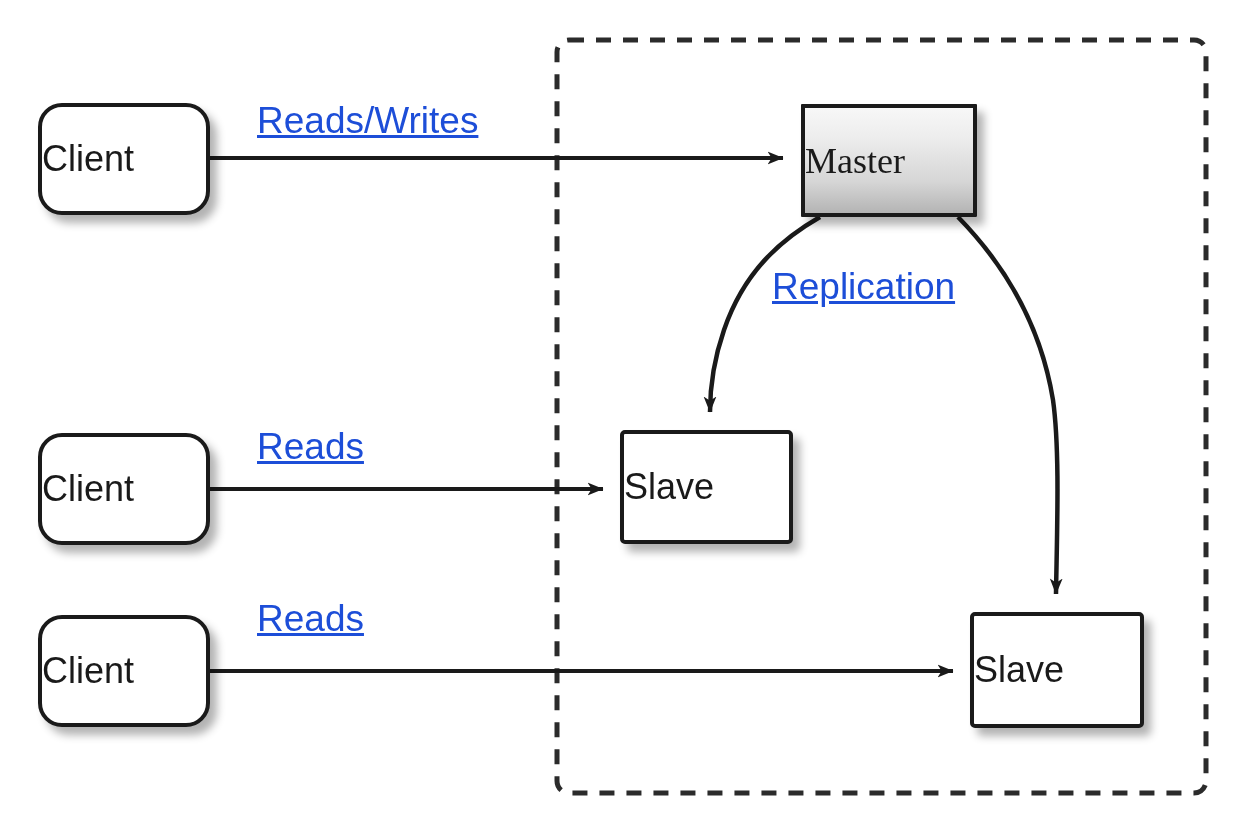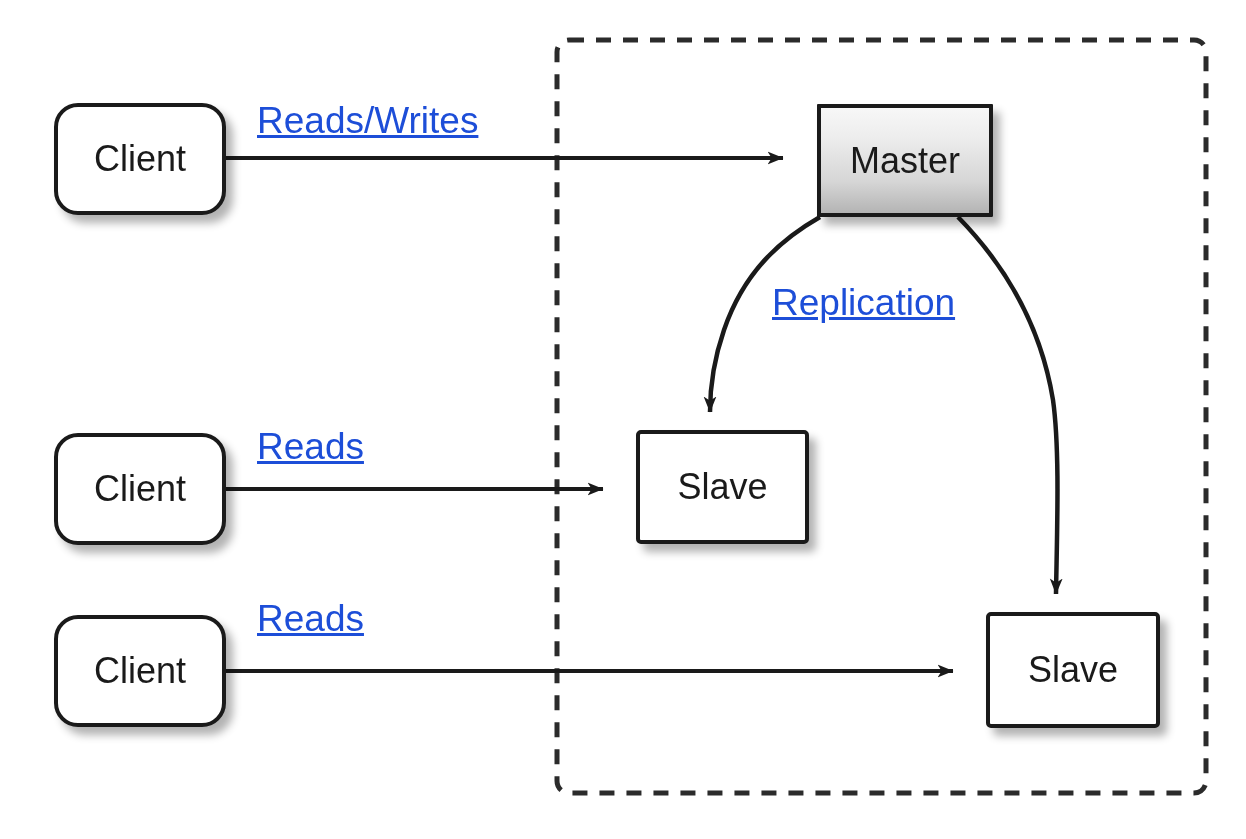--- a/index.html
+++ b/index.html
@@ -20,41 +20,41 @@
     left: 0;
     top: 0;
     width: 1246px;
     height: 839px;
   }
   .node {
     position: absolute;
     box-sizing: border-box;
     display: flex;
     align-items: center;
-    justify-content: center;
+    justify-content: flex-start;
     z-index: 3;
-    margin-left: 16px;
   }
   .client-node {
     background: #ffffff;
     border: 4px solid #1a1a1a;
     border-radius: 24px;
     box-shadow: 7px 8px 9px rgba(0,0,0,0.30);
   }
   .slave-node {
     background: #ffffff;
     border: 4px solid #1a1a1a;
     border-radius: 5px;
     box-shadow: 7px 8px 9px rgba(0,0,0,0.30);
   }
   .master-node {
     background: linear-gradient(to bottom, #f7f7f7 0%, #ededed 28%, #d6d6d6 70%, #b4b4b4 100%);
     border: 4px solid #1a1a1a;
     border-radius: 1px;
     box-shadow: 7px 8px 9px rgba(0,0,0,0.30);
+    font-family: Liberation Serif, serif;
   }
   .node-label {
     font-size: 36px;
     color: #1a1a1a;
     letter-spacing: 0px;
     line-height: 1;
     white-space: nowrap;
   }
   .edge-label {
     position: absolute;
@@ -120,15 +120,15 @@
   <div class="node slave-node" style="left:970px; top:612px; width:174px; height:116px;">
     <span class="node-label">Slave</span>
   </div>
 
   <div class="edge-label" style="left:257px; top:102px;">Reads/Writes</div>
 
   <div class="edge-label" style="left:257px; top:428px;">Reads</div>
 
   <div class="edge-label" style="left:257px; top:600px;">Reads</div>
 
-  <div class="edge-label" style="left:772px; top:284px;">Replication</div>
+  <div class="edge-label" style="left:772px; top:268px;">Replication</div>
 
 </div>
 
 </body></html>

